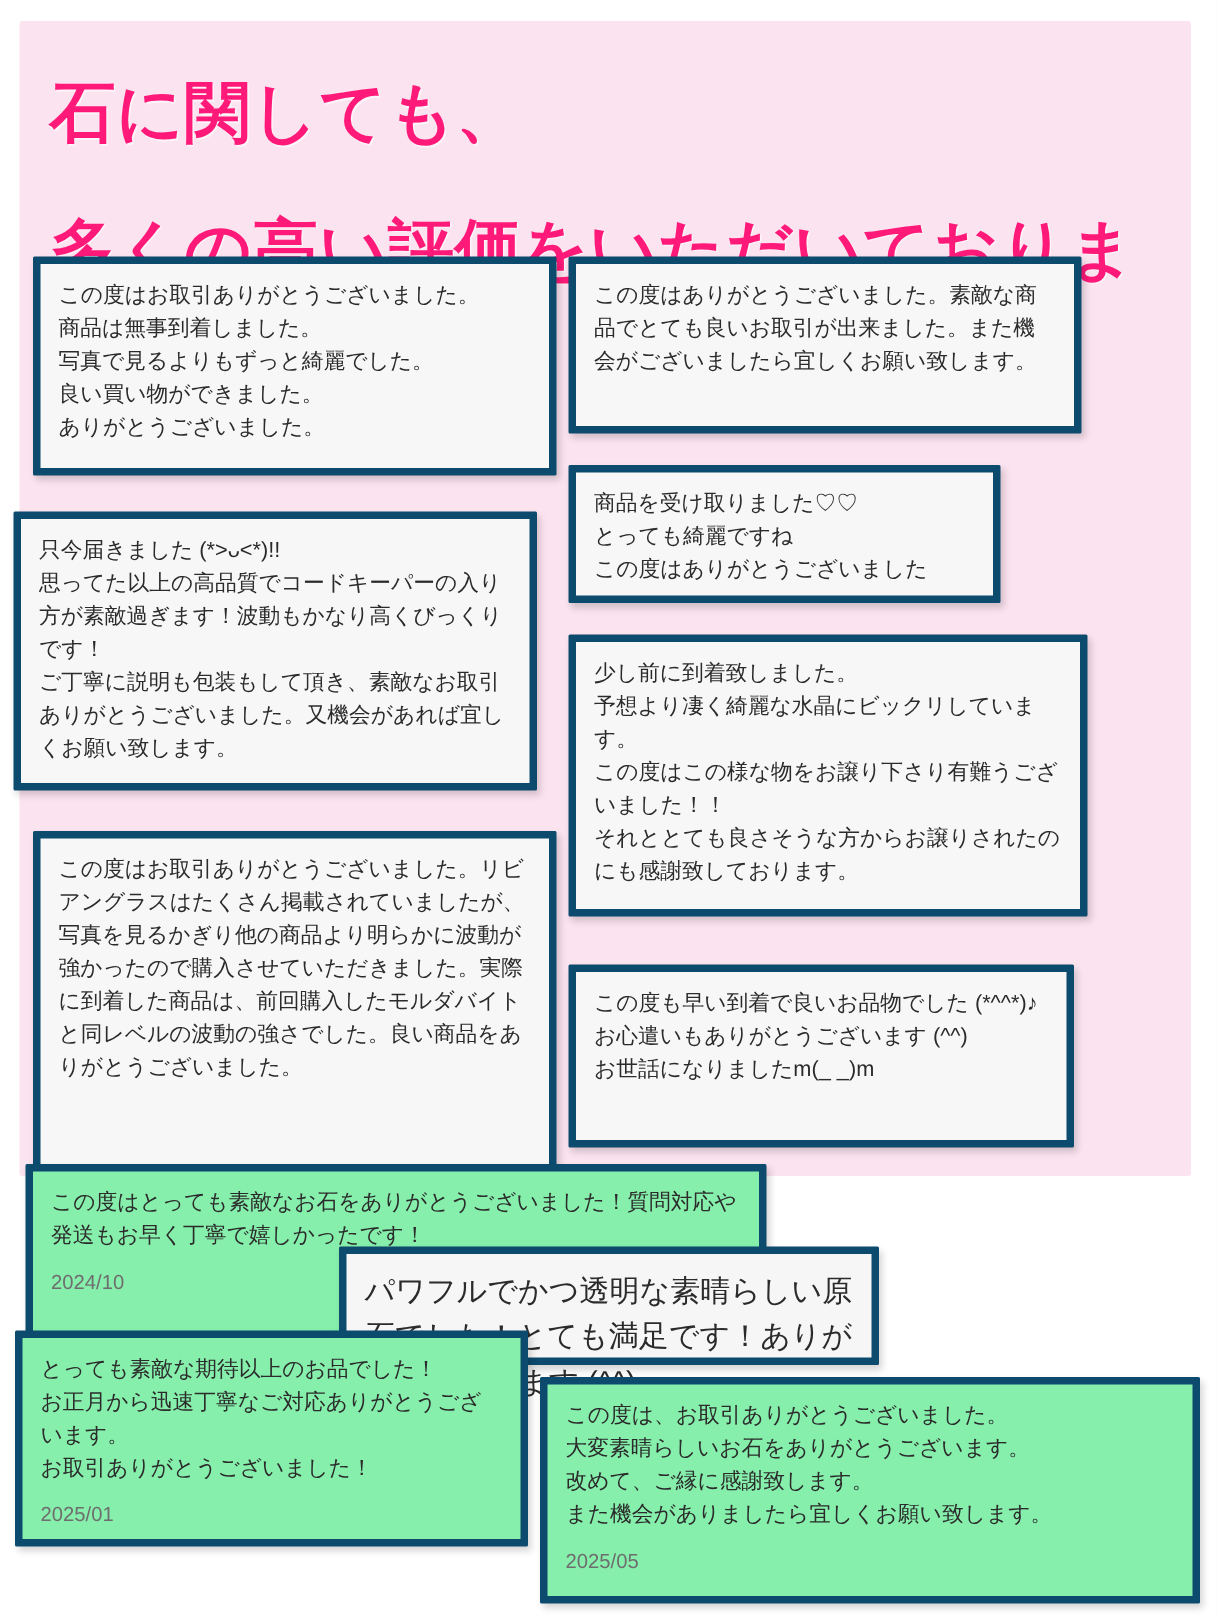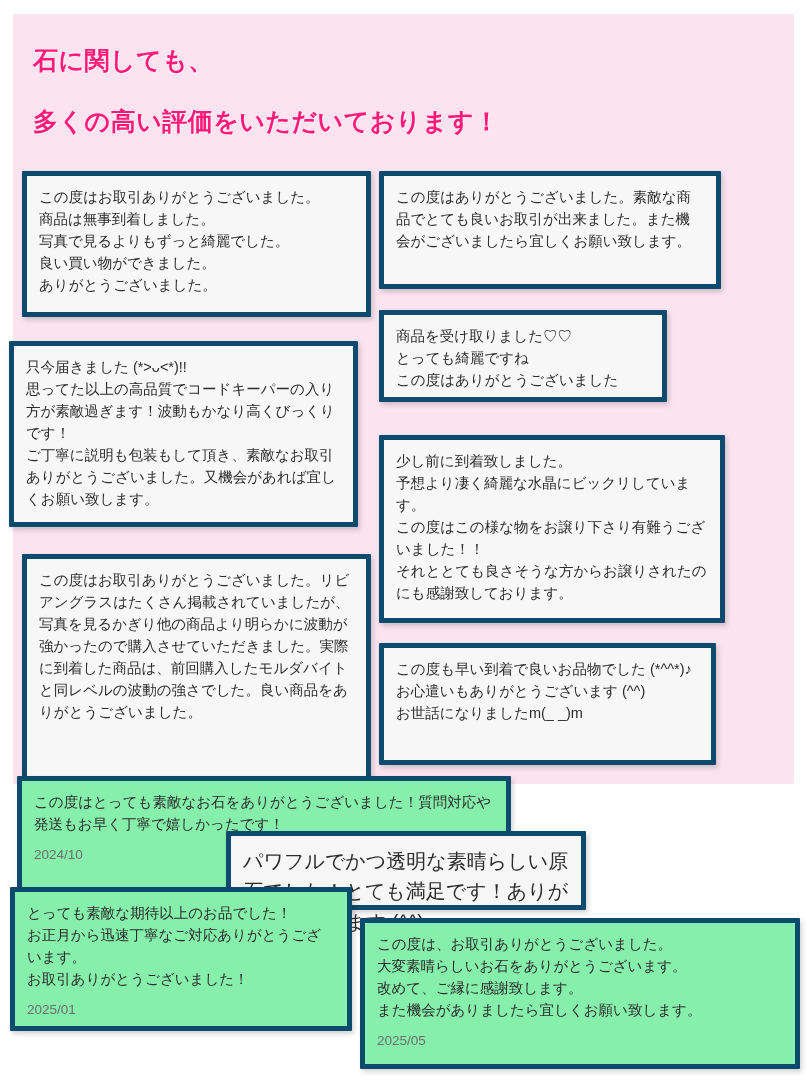--- a/index.html
+++ b/index.html
@@ -30,21 +30,21 @@
     background: #fbe3ef;
     border-radius: 2px;
   }
   .headline {
     position: absolute;
     left: 33px;
     top: 40px;
     width: 730px;
     color: #ff1a7a;
     font-weight: bold;
-    font-size: 25px;
+    font-size: 44px;
     line-height: 1.62;
     letter-spacing: 0.5px;
     text-shadow: 1px 1px 0 rgba(255,255,255,0.6);
   }
   .headline .l2 {
     display: block;
     margin-top: 20px;
   }
   
   .card {
@@ -112,21 +112,21 @@
 とっても綺麗ですね
 この度はありがとうございました</p>
   </div>
 
   <div class="card" style="left:9px; top:341px; width:349px; height:186px;">
     <p>只今届きました (*&gt;ᴗ&lt;*)!!
 思ってた以上の高品質でコードキーパーの入り方が素敵過ぎます！波動もかなり高くびっくりです！
 ご丁寧に説明も包装もして頂き、素敵なお取引ありがとうございました。又機会があれば宜しくお願い致します。</p>
   </div>
 
-  <div class="card" style="left:379px; top:423px; width:346px; height:188px;margin-top:12px;">
+  <div class="card" style="left:379px; top:423px; width:346px; height:188px;">
     <p>少し前に到着致しました。
 予想より凄く綺麗な水晶にビックリしています。
 この度はこの様な物をお譲り下さり有難うございました！！
 それととても良さそうな方からお譲りされたのにも感謝致しております。</p>
   </div>
 
   <div class="card" style="left:22px; top:554px; width:349px; height:254px;">
     <p>この度はお取引ありがとうございました。リビアングラスはたくさん掲載されていましたが、写真を見るかぎり他の商品より明らかに波動が強かったので購入させていただきました。実際に到着した商品は、前回購入したモルダバイトと同レベルの波動の強さでした。良い商品をありがとうございました。</p>
   </div>
 

